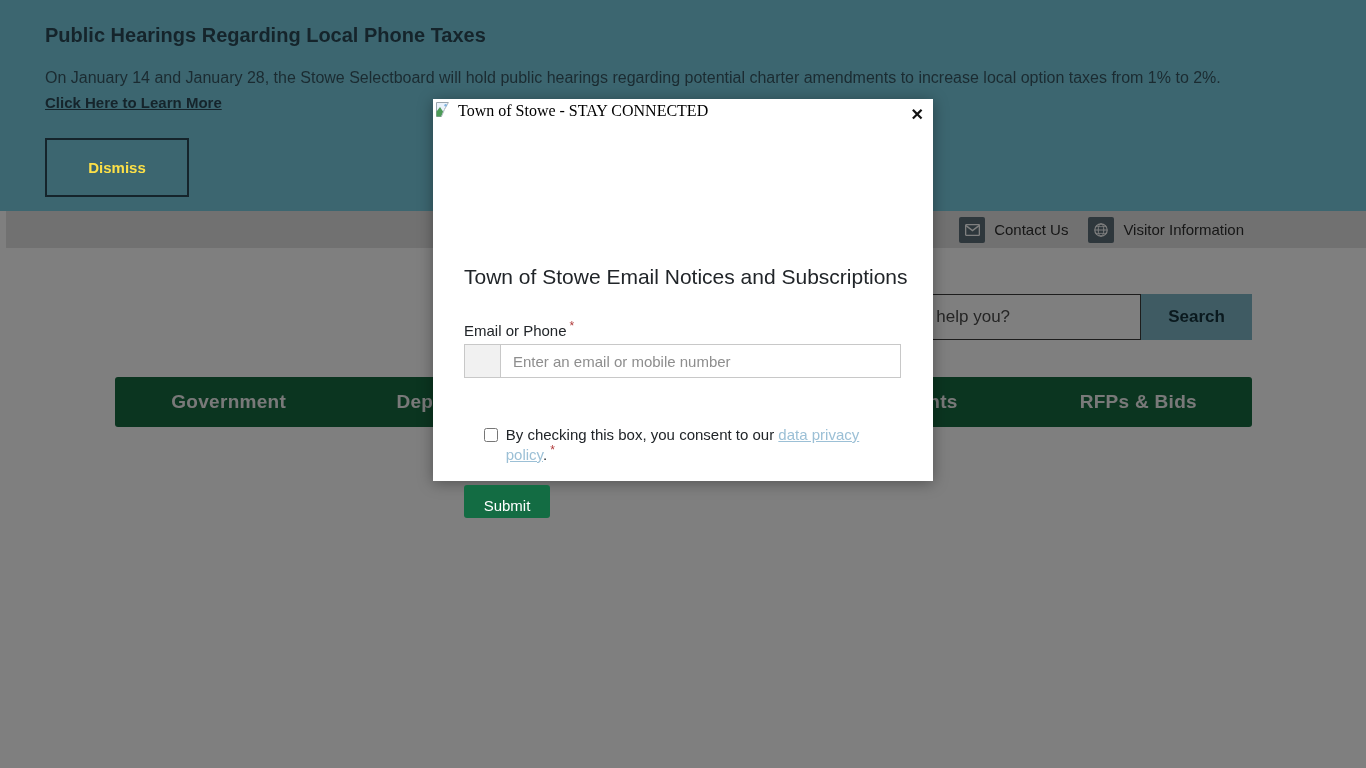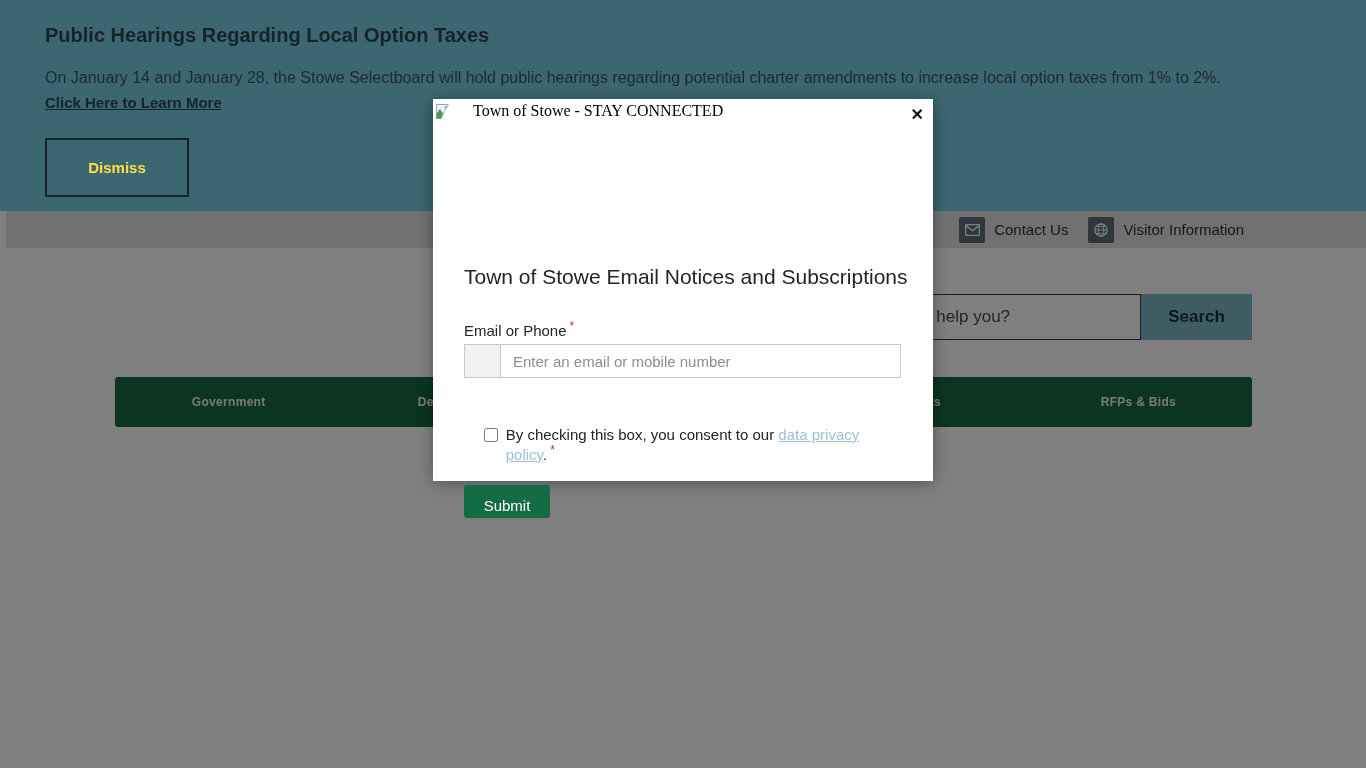--- a/index.html
+++ b/index.html
@@ -64,39 +64,39 @@
     font-family:"Liberation Sans", sans-serif;
     font-size:17px; font-weight:bold; color:#14323C; cursor:pointer;
   }
 
   .main-nav {
     position:absolute; left:115px; top:377px; width:1137px; height:50px;
     background:#176A40; border-radius:3px; display:flex;
   }
   .nav-item {
     flex:1; display:flex; align-items:center; justify-content:center;
-    font-size:12px; font-weight:bold; color:#F2F2F2;
+    font-size:19px; font-weight:bold; color:#F2F2F2;
     letter-spacing:0.3px; cursor:pointer;
   }
 
   
   .backdrop {
     position:absolute; left:0; top:211px; width:1366px; height:557px;
     background:rgba(0,0,0,0.5); z-index:10;
   }
 
   
   .modal {
     position:absolute; left:433px; top:99px; width:500px; height:382px;
     background:#ffffff; z-index:30;
     box-shadow:0 2px 14px rgba(0,0,0,0.35);
   }
   .modal-alt-row {
     position:absolute; left:3px; top:3px;
-    display:flex; align-items:center; gap:20px;
+    display:flex; align-items:flex-start; gap:5px;
     font-family:"Liberation Serif", serif; font-size:16px; color:#000;
   }
   .modal-close {
     position:absolute; top:8px; right:9px;
     background:none; border:none; cursor:pointer;
     font-family:"Liberation Sans", sans-serif;
     font-size:16px; font-weight:bold; color:#111; line-height:1;
   }
   .modal-heading {
     position:absolute; left:31px; top:166px;
@@ -172,21 +172,21 @@
     <div class="nav-item">Services</div>
     <div class="nav-item">Residents</div>
     <div class="nav-item">RFPs &amp; Bids</div>
   </nav>
 
 </div>
 
 <div class="backdrop"></div>
 
 <header class="alert-banner">
-  <h1 class="alert-heading">Public Hearings Regarding Local Option Taxes</h1>
+  <h1 class="alert-heading">Public Hearings Regarding Local Phone Taxes</h1>
   <p class="alert-body">On January 14 and January 28, the Stowe Selectboard will hold public hearings regarding potential charter amendments to increase local option taxes from 1% to 2%.</p>
   <a class="alert-link">Click Here to Learn More</a>
   <button class="dismiss-btn">Dismiss</button>
 </header>
 
 <div class="modal">
 
   <div class="modal-alt-row">
     <span style="display:inline-flex;">
       <svg width="17" height="15" viewBox="0 0 17 15">

